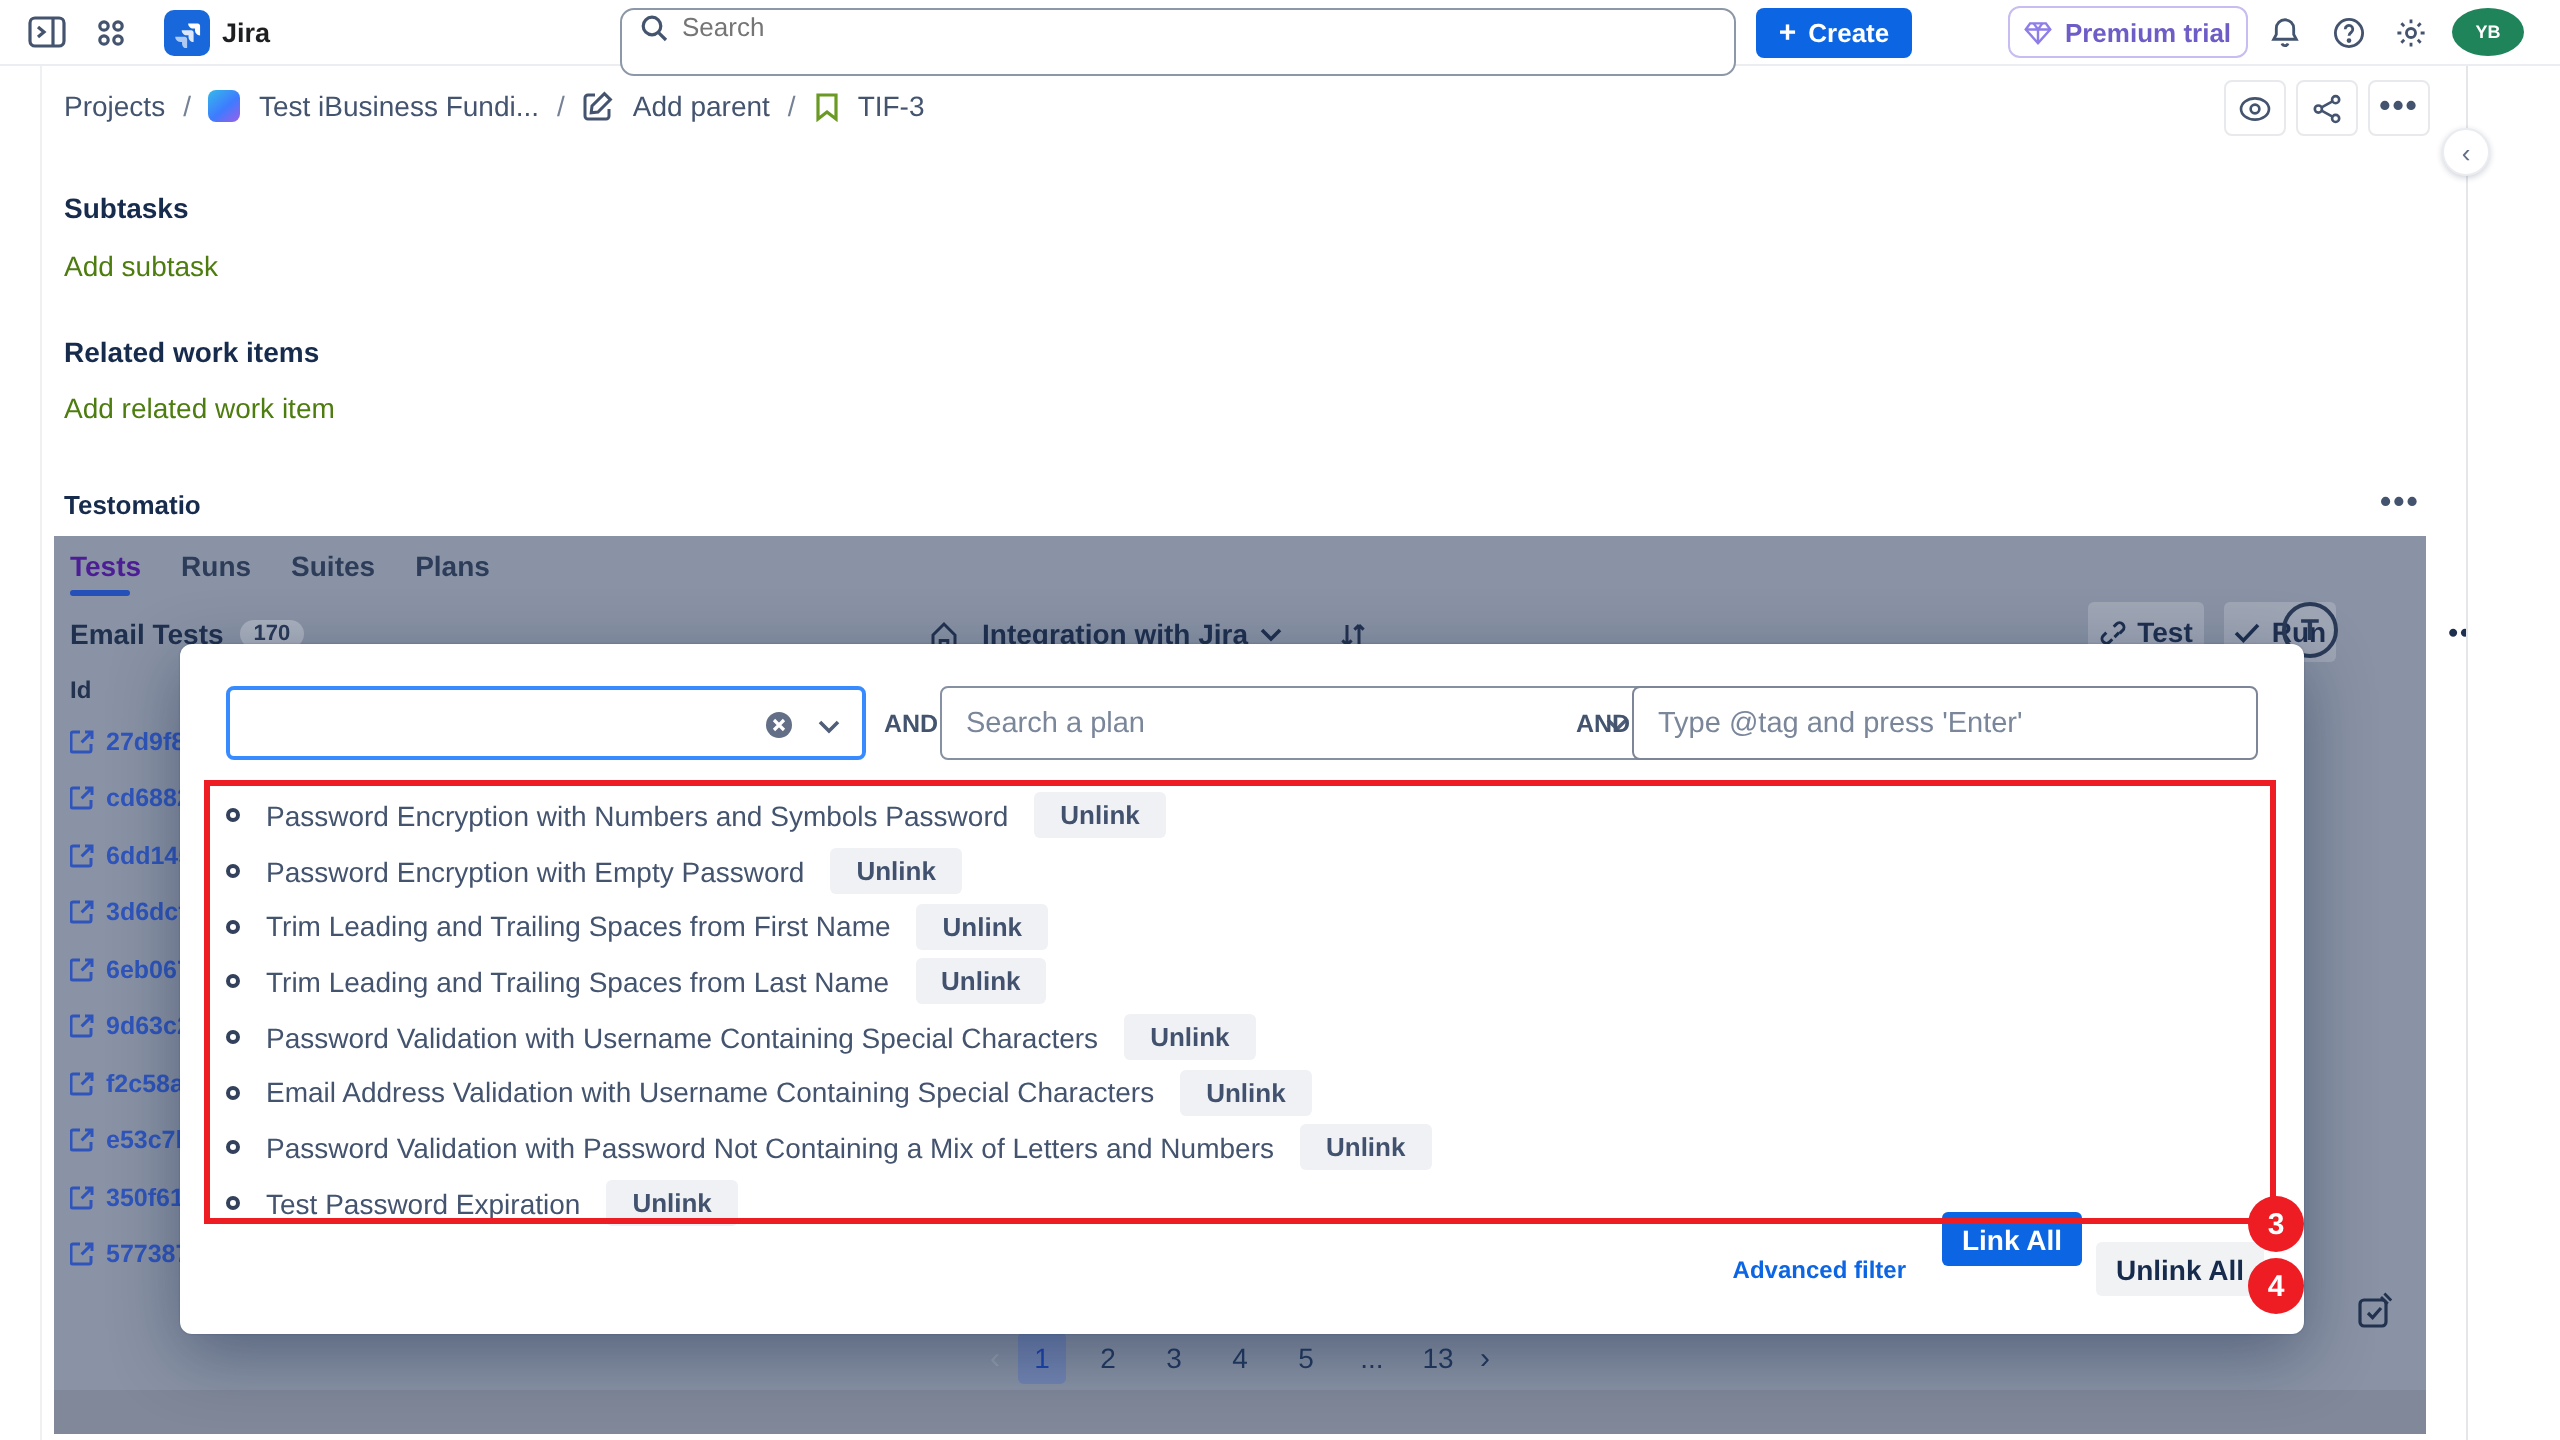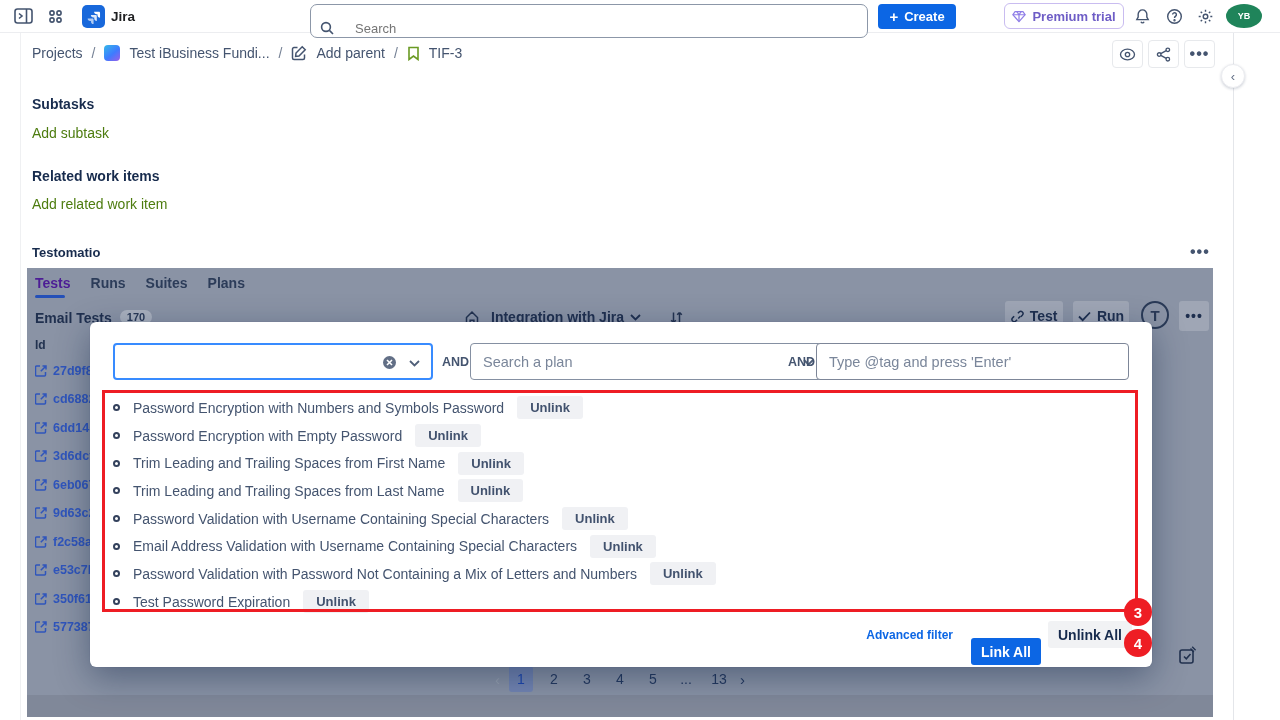--- a/index.html
+++ b/index.html
@@ -9,21 +9,21 @@
   svg { display:block; }
 
   
   .topnav { position:absolute; top:0; left:0; width:1280px; height:33px; background:#fff;
     border-bottom:1px solid #ECEDF0; z-index:60; }
   .icon-btn { display:flex; align-items:center; justify-content:center; color:#44546F; cursor:pointer; }
   .jira-logo { width:23px; height:23px; border-radius:5px; background:#1868DB; display:flex;
     align-items:center; justify-content:center; }
   .app-name { font-size:13.5px; font-weight:bold; color:#1E1F21; }
   .searchbox { position:absolute; left:310px; top:4px; width:558px; height:25px;
-    border:1px solid #8C97A8; border-radius:7px; background:#fff; display:flex; align-items:flex-start; padding:16px 9px; gap:21px; }
+    border:1px solid #8C97A8; border-radius:7px; background:#fff; display:flex; align-items:flex-end; padding:16px 9px; gap:7px; }
   .searchbox input { border:none; outline:none; font-size:13px; color:#626F86; width:100%;
     font-family:"Liberation Sans", sans-serif; background:transparent; }
   .create-btn { position:absolute; left:878px; top:4px; width:78px; height:25px; background:#0C66E4;
     border:none; border-radius:4px; color:#fff; font-size:13px; font-weight:bold; display:flex;
     align-items:center; justify-content:center; gap:6px; cursor:pointer; font-family:"Liberation Sans", sans-serif; }
   .premium-btn { position:absolute; left:1004px; top:3px; width:120px; height:26px; background:#fff;
     border:1px solid #C9BCF0; border-radius:6px; color:#6E5DC6; font-size:13px; font-weight:bold;
     display:flex; align-items:center; justify-content:center; gap:6px; cursor:pointer; font-family:"Liberation Sans", sans-serif; }
   .avatar { position:absolute; left:1226px; top:4px; width:36px; height:24px; border-radius:50%;
     background:#1F845A; color:#fff; font-size:9px; font-weight:bold; display:flex; align-items:center;
@@ -48,21 +48,21 @@
   .panel { position:absolute; left:27px; top:268px; width:1186px; height:449px; background:#8A93A5; z-index:1; }
   .tab { font-size:14px; font-weight:bold; color:#2C3C59; cursor:pointer; }
   .tab.active { color:#4c1d95; }
   .tab-underline { position:absolute; left:8px; top:27px; width:30px; height:3px; background:#2450B8; border-radius:2px; }
   .linked-label { font-size:14px; font-weight:bold; color:#20304F; }
   .count-badge { display:inline-block; margin-left:8px; padding:1px 7px; background:rgba(255,255,255,0.28);
     border-radius:9px; font-size:11px; font-weight:bold; color:#2A3A57; vertical-align:2px; }
   .panel-dd { font-size:14px; font-weight:bold; color:#20304F; display:flex; align-items:center; gap:6px; cursor:pointer; }
   .panel-btn { height:30px; border-radius:3px; background:rgba(255,255,255,0.18); border:none; color:#1E2F4F;
     font-size:14px; font-weight:bold; display:flex; align-items:center; justify-content:center; gap:6px;
-    cursor:pointer; font-family:"Liberation Sans", sans-serif; }
+    cursor:pointer; font-family:"Liberation Sans", sans-serif;margin-left:39px; }
   .t-logo { width:28px; height:28px; border-radius:50%; border:2px solid #2A3A57; color:#2A3A57;
     font-weight:bold; font-size:15px; display:flex; align-items:center; justify-content:center; cursor:pointer; }
   .id-header { font-size:12px; font-weight:bold; color:#22324F; }
   .id-row { position:absolute; left:8px; display:flex; align-items:center; gap:6px; color:#2F55BC;
     font-size:12.5px; font-weight:bold; cursor:pointer; white-space:nowrap; }
   .pager { position:absolute; left:0; top:398px; width:100%; display:flex; align-items:center;
     justify-content:center; gap:9px; }
   .page-no { min-width:24px; height:26px; display:flex; align-items:center; justify-content:center;
     font-size:14px; color:#24395E; border-radius:3px; cursor:pointer; }
   .page-no.active { background:rgba(63,102,210,0.30); color:#1D46AE; }
@@ -80,21 +80,21 @@
   .and-label { position:absolute; top:21px; height:37px; display:flex; align-items:center;
     font-size:12.5px; font-weight:bold; color:#44546F; }
   .test-list { position:absolute; left:23px; top:72px; }
   .test-row { height:27.7px; display:flex; align-items:center; gap:13px; }
   .bullet { width:7px; height:7px; border-radius:50%; border:2px solid #33415C; flex:0 0 auto; }
   .test-name { font-size:14px; color:#44546F; white-space:nowrap; }
   .unlink-chip { background:#F0F1F4; border:none; border-radius:3px; padding:4px 13px; font-size:13px;
     font-weight:bold; color:#42526E; cursor:pointer; font-family:"Liberation Sans", sans-serif; }
   .adv-filter { position:absolute; right:199px; top:299px; height:27px; display:flex; align-items:center;
     color:#0C66E4; font-size:12px; font-weight:bold; cursor:pointer; }
-  .link-all { position:absolute; left:881px; top:316px; width:70px; height:27px; background:#0C66E4;
+  .link-all { position:absolute; left:881px; top:284px; width:70px; height:27px; background:#0C66E4;
     color:#fff; border:none; border-radius:3px; font-size:14px; font-weight:bold; cursor:pointer;
     font-family:"Liberation Sans", sans-serif; }
   .unlink-all { position:absolute; left:958px; top:299px; width:84px; height:27px; background:#F1F2F4;
     color:#172B4D; border:none; border-radius:3px; font-size:14px; font-weight:bold; cursor:pointer;
     font-family:"Liberation Sans", sans-serif; }
 
   
   .anno-rect { position:absolute; left:102px; top:390px; width:1036px; height:222px;
     border:3px solid #EE1D24; z-index:50; pointer-events:none; }
   .anno-badge { position:absolute; width:28px; height:28px; border-radius:50%; background:#EE1D24;

